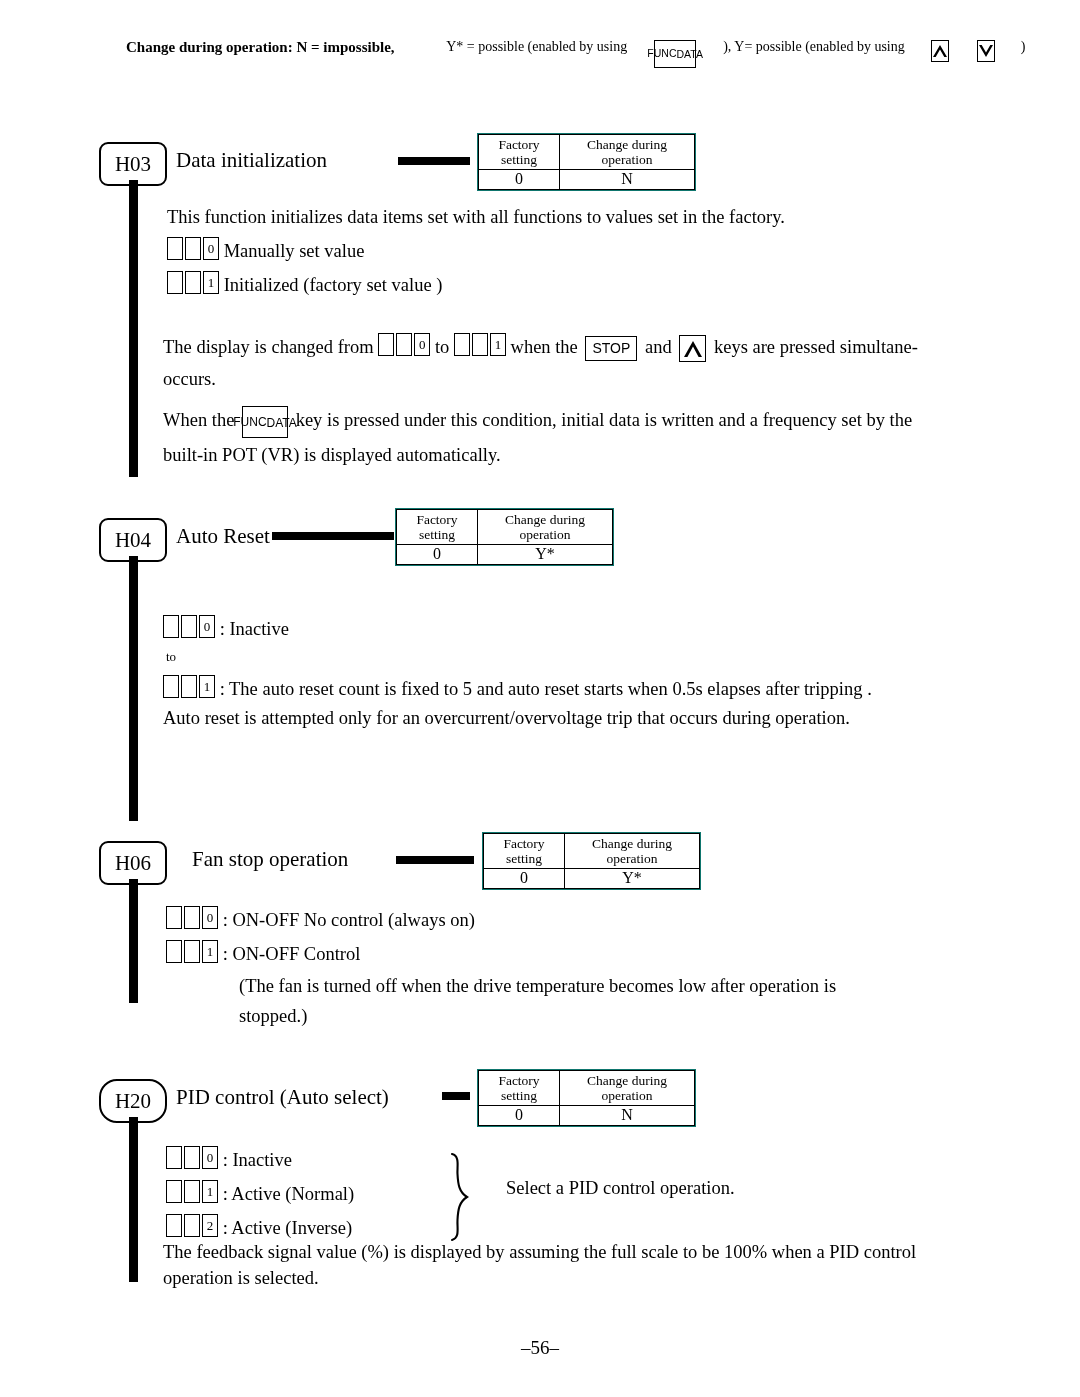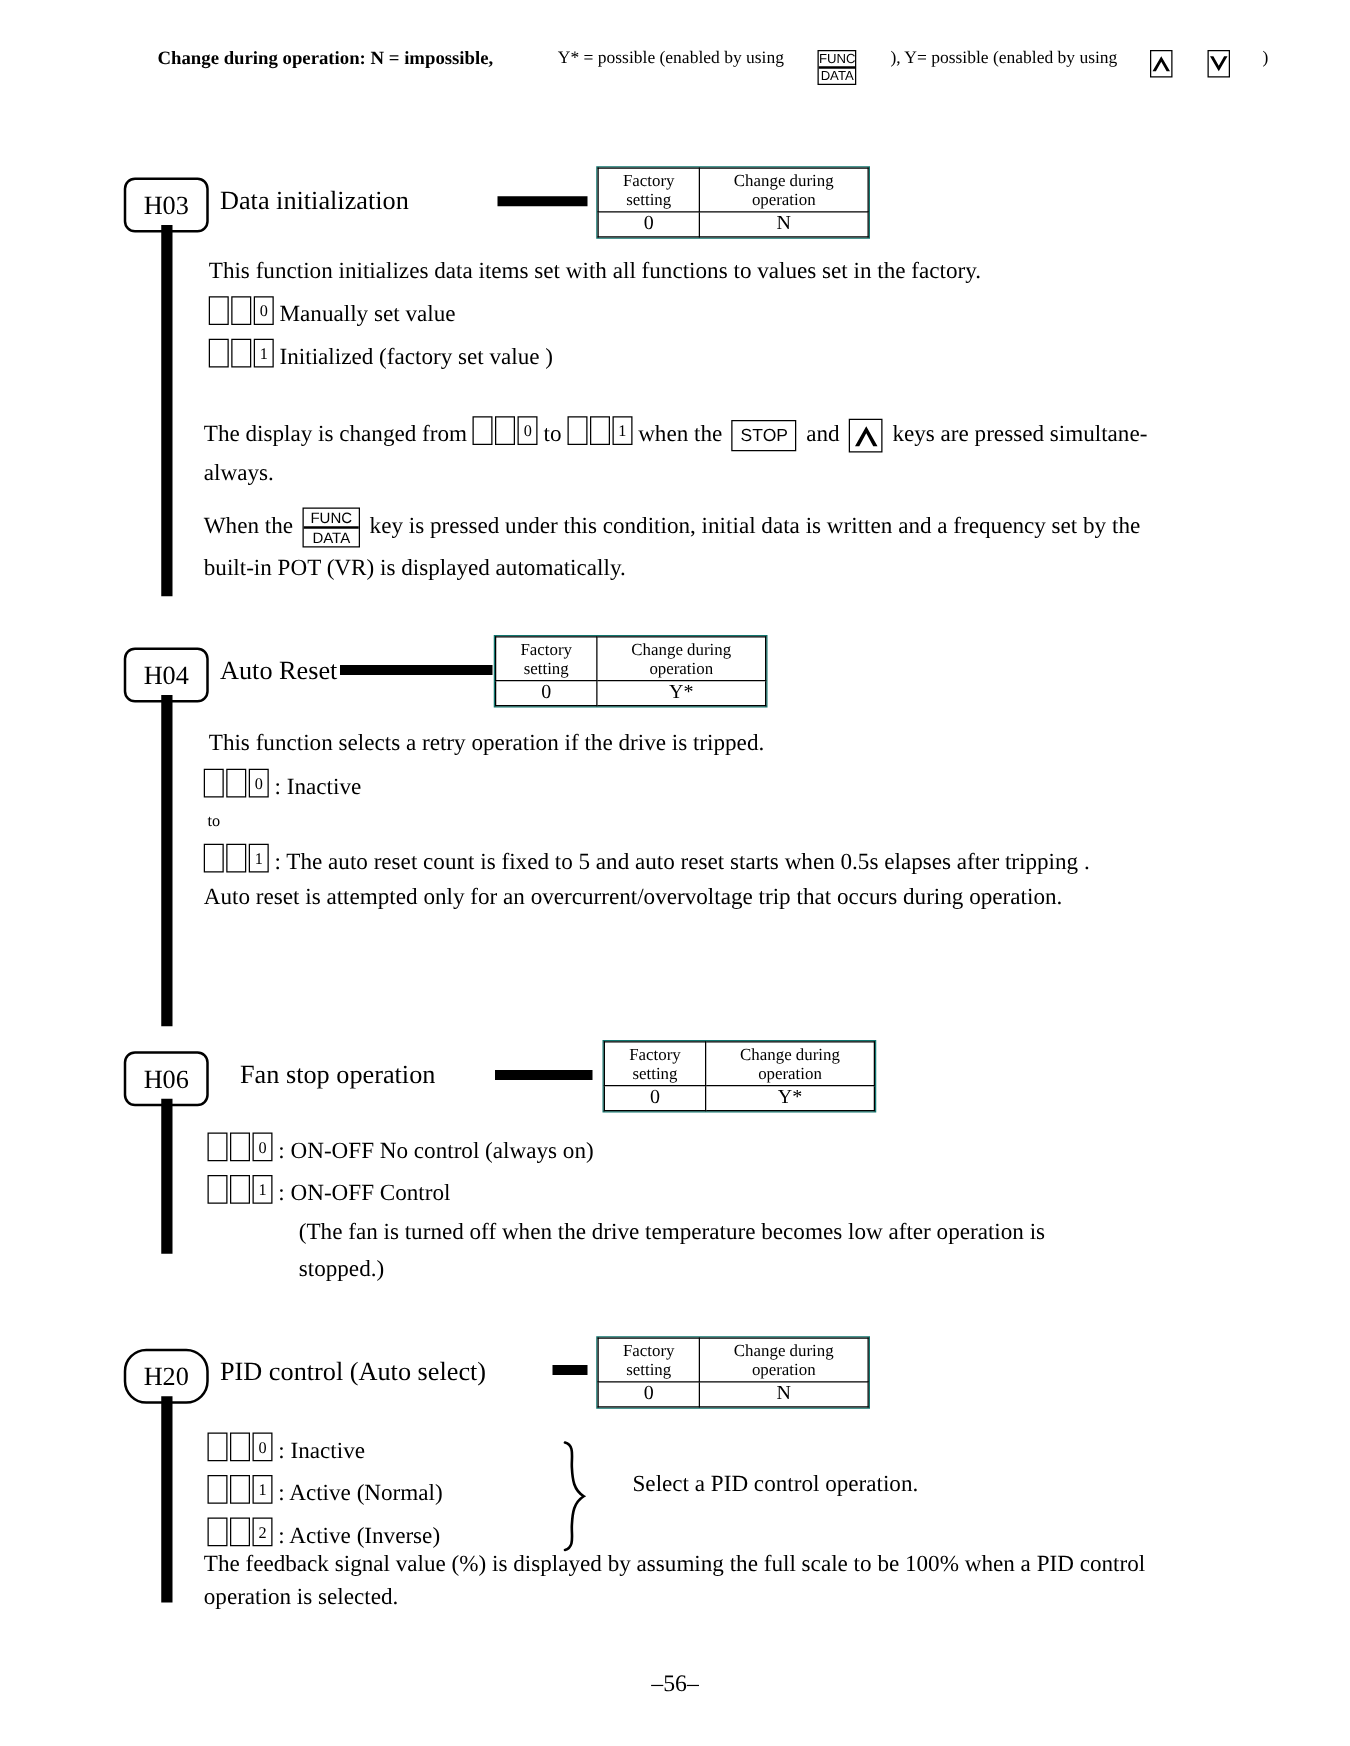--- a/index.html
+++ b/index.html
@@ -38,21 +38,21 @@
     font-weight: bold;
     font-size: 15px;
   }
   .header-note .sm {
     font-size: 14px;
   }
 
   
   .key-funcdata {
     display: inline-flex;
-    flex-direction: column;
+    flex-direction: row;
     justify-content: center;
     align-items: center;
     border: 1.6px solid #000;
     width: 42px;
     height: 28px;
     line-height: 1;
     font-family: "Liberation Sans", sans-serif;
     font-size: 10.5px;
     vertical-align: middle;
     box-sizing: border-box;
@@ -314,21 +314,21 @@
       <span>STOP</span>
     </span>
     <span>and</span>
     <span class="key-arrow-big">
       <svg width="20" height="18" viewBox="0 0 20 18">
           <path d="M10 1 L19 17 L15.6 17 L10 6.6 L4.4 17 L1 17 Z" fill="#000"></path>
         </svg>
     </span>
     <span>keys are pressed simultane-</span>
   </div>
-  <div class="body-line" style="left:163px; top:367px;">always.</div>
+  <div class="body-line" style="left:163px; top:367px;">occurs.</div>
 
   <div class="body-line" style="left:163px; top:406px;">
     <span>When the</span>
     <span class="key-funcdata" style="width:46px; height:32px; font-size:12px;">
       <span class="top">FUNC</span>
       <span class="div"></span>
       <span class="bot">DATA</span>
     </span>
     <span>key is pressed under this condition, initial data is written and a frequency set by the</span>
   </div>
@@ -356,21 +356,20 @@
       <tr>
         <td class="c1 val">0</td>
         <td class="c2 val">Y*</td>
       </tr>
     </tbody>
       </table>
   </div>
 
   <div class="spine" style="top:556px; height:265px;"></div>
 
-  <div class="body-line" style="left:167px; top:583px;">This function selects a retry operation if the drive is tripped.</div>
 
   <div class="body-line" style="left:163px; top:612px;">
     <span class="led">
       <span class="seg"></span>
       <span class="seg"></span>
       <span class="seg">0</span>
     </span>
     <span>: Inactive</span>
   </div>
 

